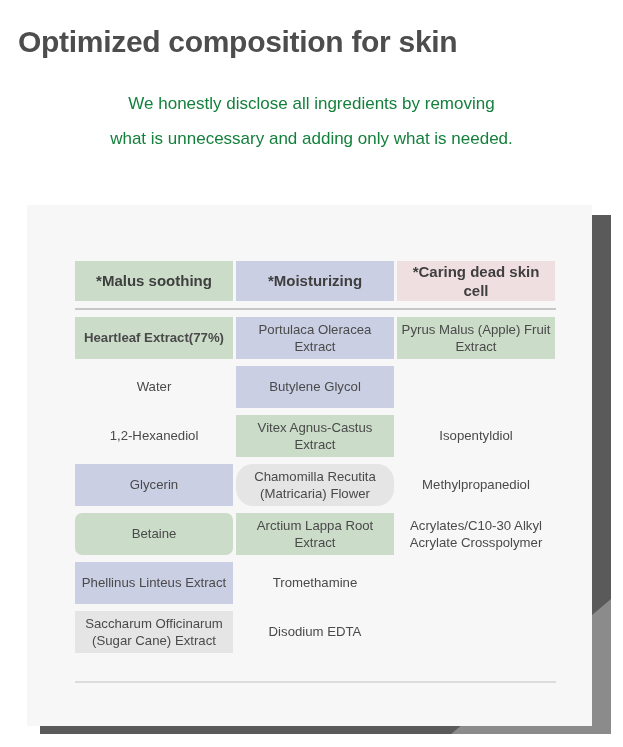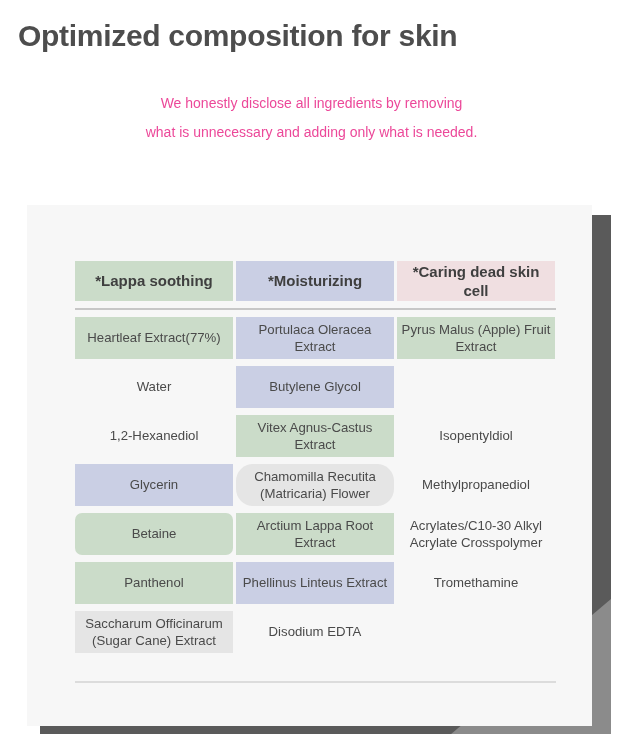--- a/index.html
+++ b/index.html
@@ -11,40 +11,40 @@
     height: 747px;
     background: #ffffff;
     font-family: "Liberation Sans", "DejaVu Sans", sans-serif;
     color: #4a4a4a;
     overflow: hidden;
     position: relative;
   }
 
   
   .header {
-    padding-top: 12px;
+    padding-top: 18px;
     text-align: center;
   }
   .page-title {
     font-size: 30px;
     font-weight: 700;
     color: #4d4d4d;
     letter-spacing: -0.3px;
     line-height: 1.3;
     margin: 0;
     padding: 4px 8px 0 8px;
     text-align: left;
     padding-left: 18px;
   }
   .subtitle {
-    margin: 12px;
+    margin: 4px;
     padding-top: 22px;
-    font-size: 14px;
+    font-size: 17px;
     line-height: 2.05;
-    color: #ec4899;
+    color: #15803d;
     font-weight: 400;
   }
 
   
   .card-wrap {
     position: absolute;
     left: 0;
     top: 196px;
     width: 623px;
     height: 551px;
@@ -140,29 +140,29 @@
     <span>what is unnecessary and adding only what is needed.</span>
   </p>
 </div>
 
 <div class="card-wrap">
   <div class="fold-shadow"></div>
   <div class="fold-shadow-light"></div>
   <div class="card">
     <div class="table">
       <div class="row header-row" id="header-row">
-          <div class="cell" style="background: rgb(203, 220, 201); font-weight: 700;">*Lappa soothing</div>
+          <div class="cell" style="background: rgb(203, 220, 201); font-weight: 700;">*Malus soothing</div>
           <div class="cell" style="background: rgb(202, 207, 228); font-weight: 700;">*Moisturizing</div>
           <div class="cell" style="background: rgb(240, 223, 225); font-weight: 700;">*Caring dead skin cell</div>
         </div>
       <div class="rule"></div>
       <div class="spacer-rows"></div>
       <div id="body-rows">
           <div class="row">
-            <div class="cell" style="background: rgb(203, 220, 201);">Heartleaf Extract(77%)</div>
+            <div class="cell" style="background: rgb(203, 220, 201); font-weight: bold;">Heartleaf Extract(77%)</div>
             <div class="cell" style="background: rgb(202, 207, 228);">Portulaca Oleracea Extract</div>
             <div class="cell" style="background: rgb(203, 220, 201);">Pyrus Malus (Apple) Fruit Extract</div>
           </div>
           <div class="spacer-rows"></div>
           <div class="row">
             <div class="cell" style="background: transparent;">Water</div>
             <div class="cell" style="background: rgb(202, 207, 228);">Butylene Glycol</div>
           </div>
           <div class="spacer-rows"></div>
           <div class="row">
@@ -177,21 +177,20 @@
             <div class="cell" style="background: transparent;">Methylpropanediol</div>
           </div>
           <div class="spacer-rows"></div>
           <div class="row">
             <div class="cell" style="background: rgb(203, 220, 201); border-radius: 7px;">Betaine</div>
             <div class="cell" style="background: rgb(203, 220, 201);">Arctium Lappa Root Extract</div>
             <div class="cell" style="background: transparent;">Acrylates/C10-30 Alkyl Acrylate Crosspolymer</div>
           </div>
           <div class="spacer-rows"></div>
           <div class="row">
-            <div class="cell" style="background: rgb(203, 220, 201);">Panthenol</div>
             <div class="cell" style="background: rgb(202, 207, 228);">Phellinus Linteus Extract</div>
             <div class="cell" style="background: transparent;">Tromethamine</div>
           </div>
           <div class="spacer-rows"></div>
           <div class="row">
             <div class="cell" style="background: #e5e5e5;">Saccharum Officinarum (Sugar Cane) Extract</div>
             <div class="cell" style="background: transparent;">Disodium EDTA</div>
           </div>
         </div>
       <div class="bottom-gap"></div>

